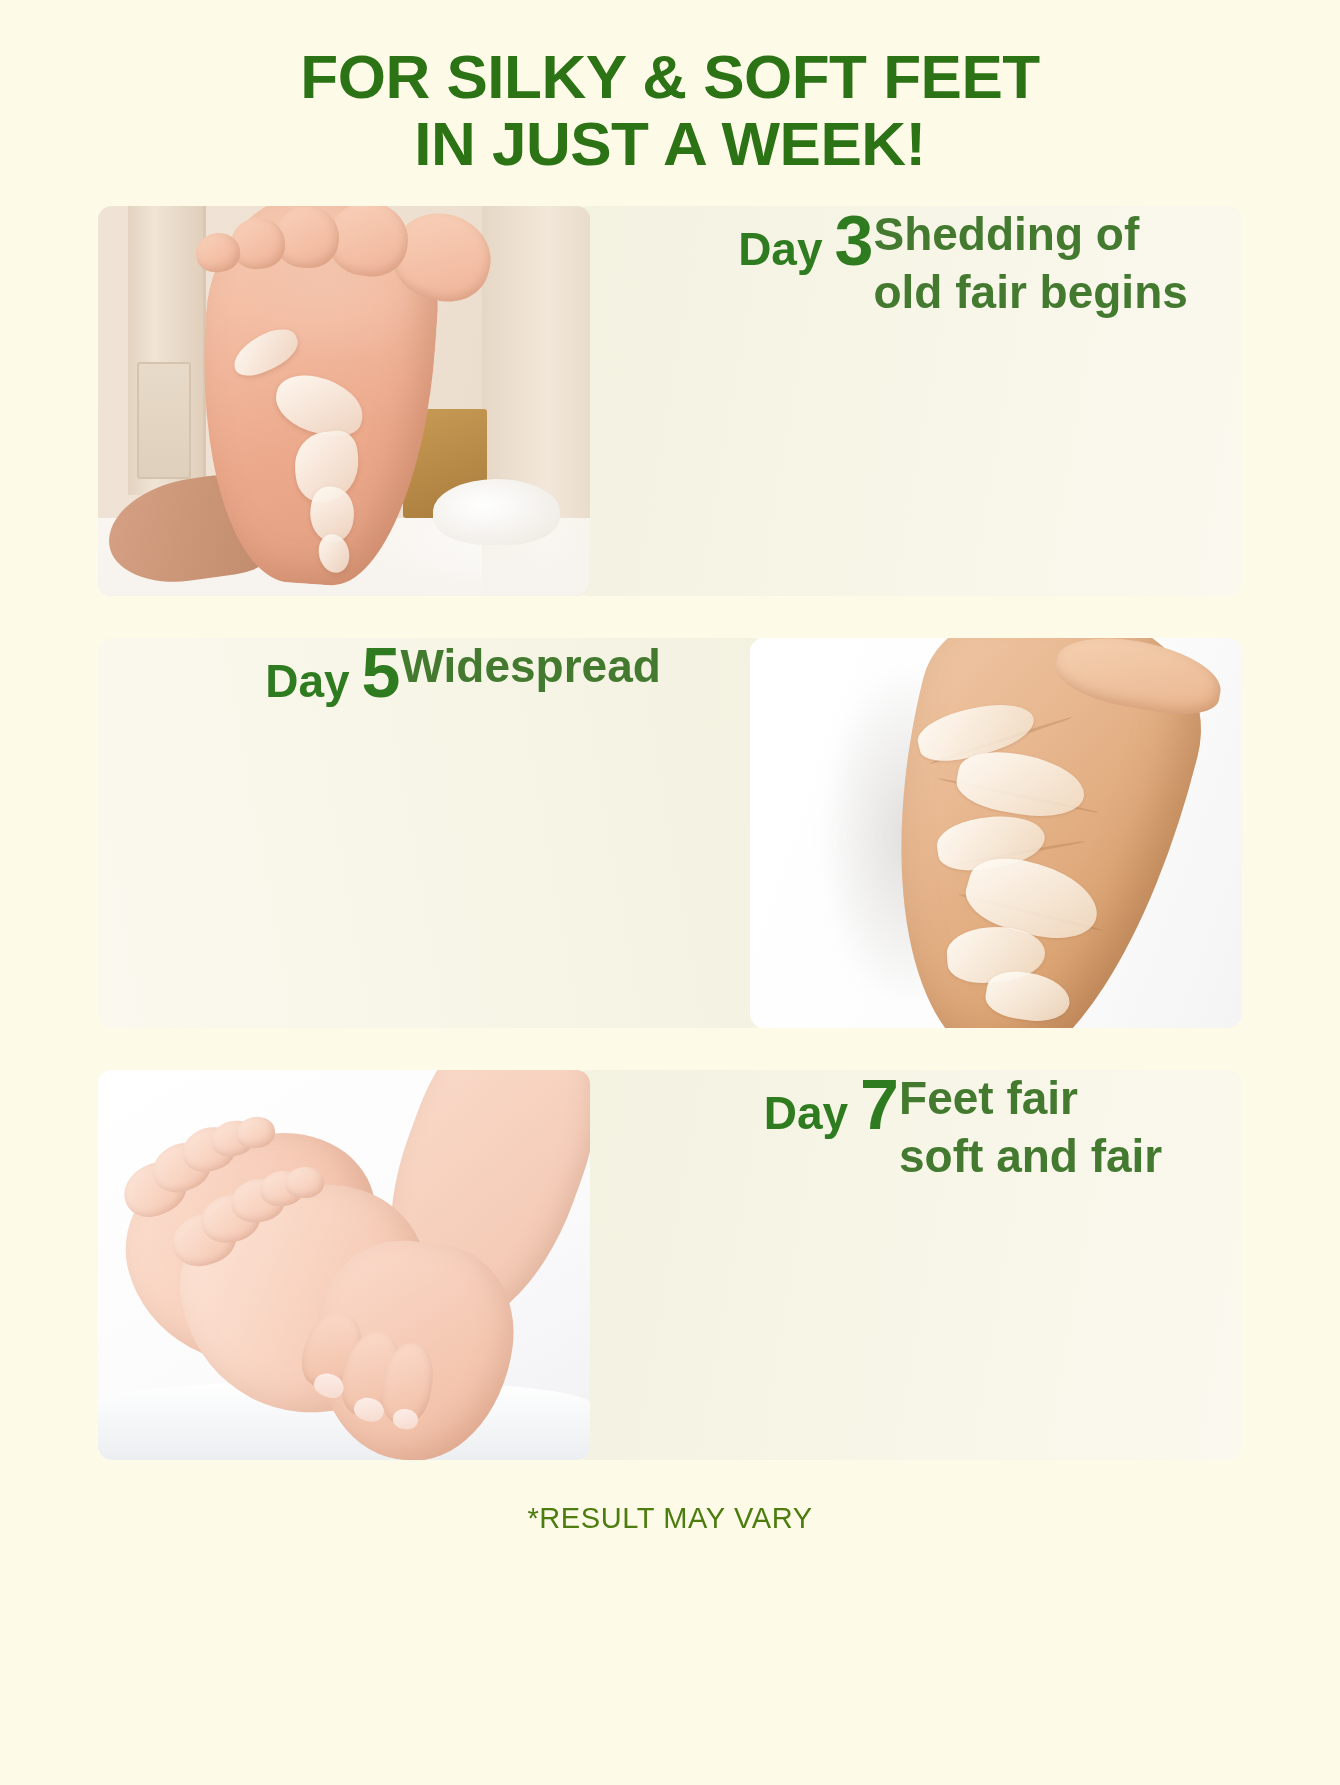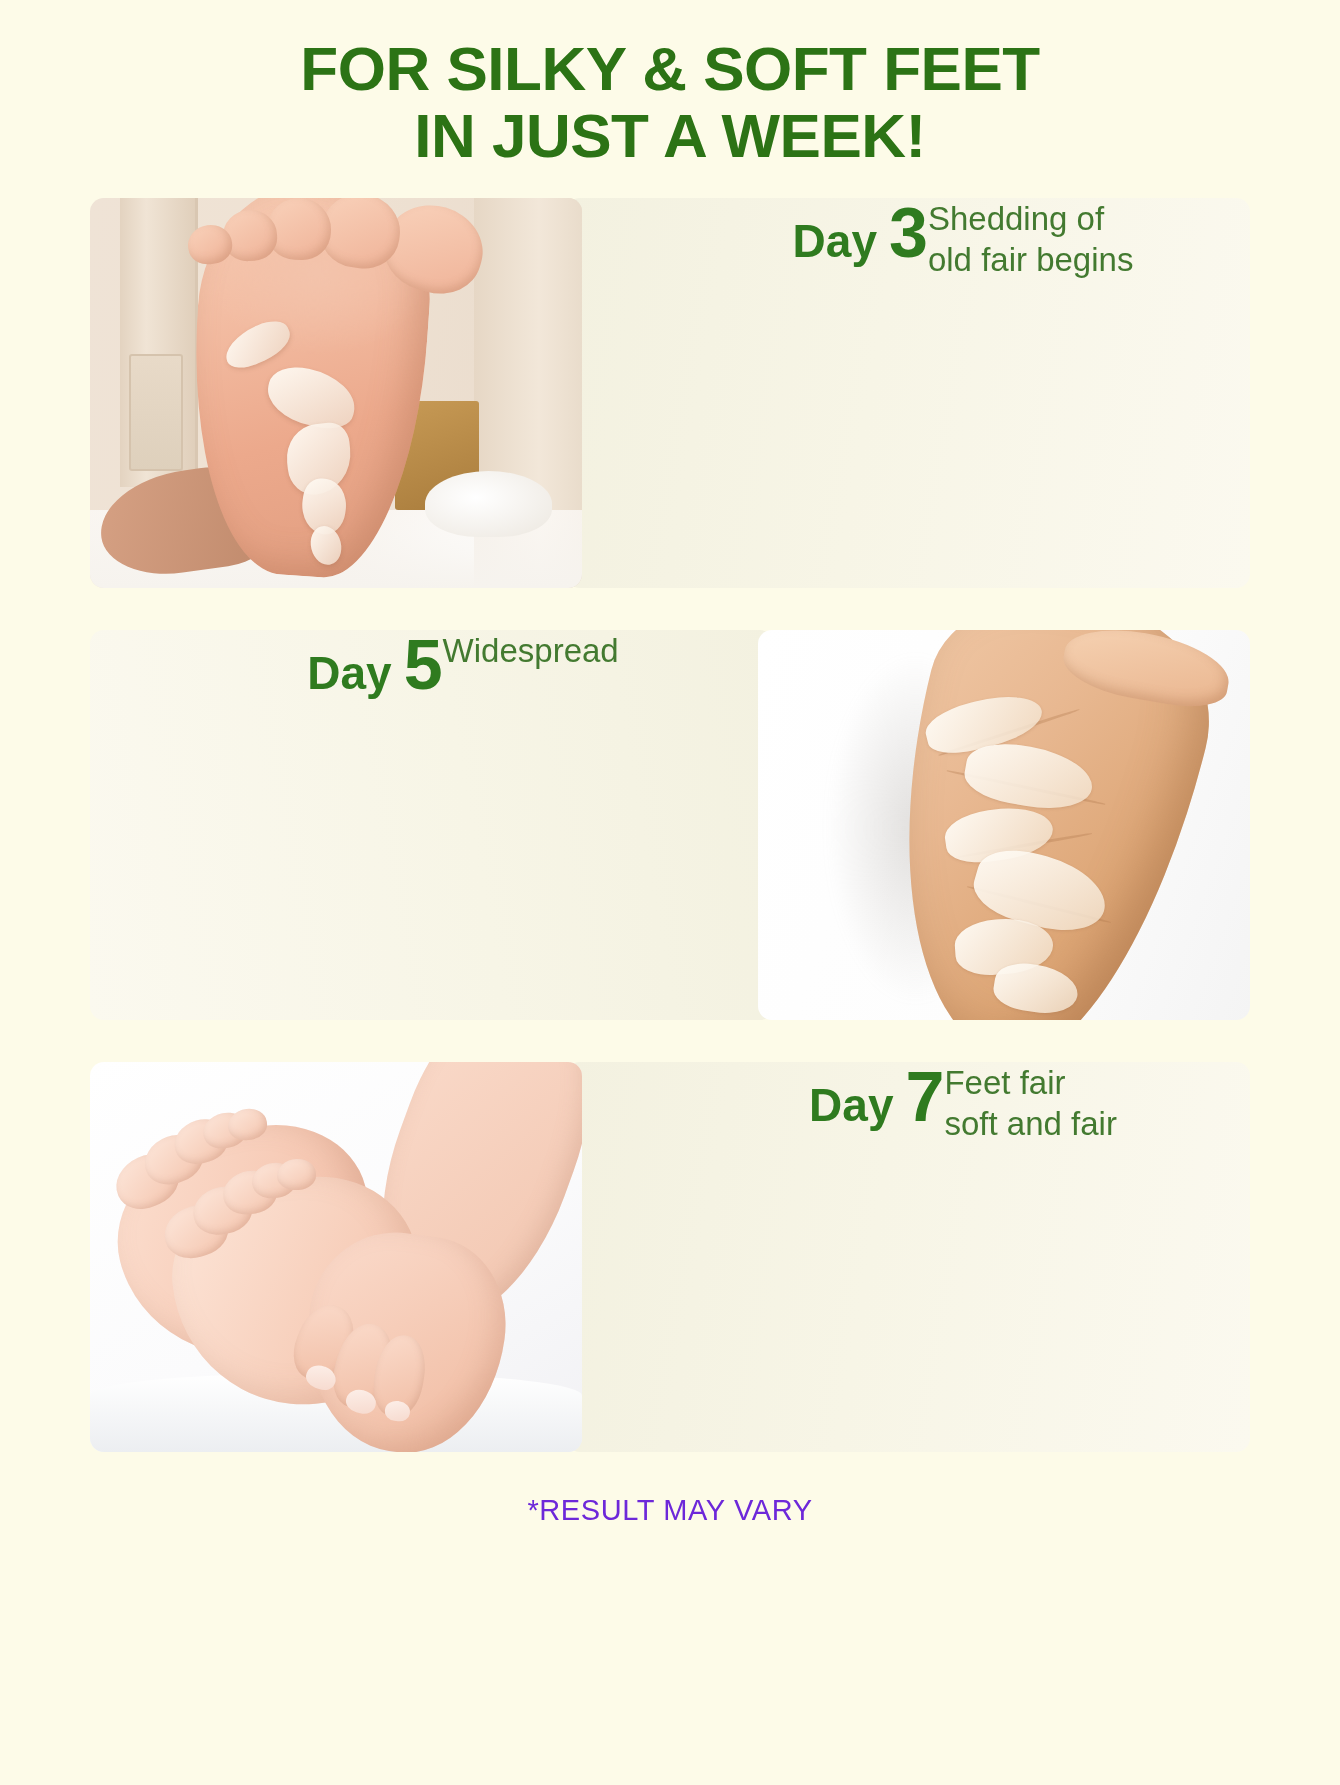--- a/index.html
+++ b/index.html
@@ -15,21 +15,21 @@
     font-family: "Liberation Sans", sans-serif;
     position: relative;
     overflow: hidden;
   }
 
   .page {
     width: 1340px;
     height: 1785px;
     position: relative;
     background: #fdfbe8;
-    padding: 0;
+    padding: 8px;
   }
 
   
   .headline {
     text-align: center;
     color: #2c7315;
     font-weight: bold;
     font-size: 62px;
     line-height: 1.08;
     letter-spacing: -0.5px;
@@ -94,29 +94,29 @@
     gap: 12px;
   }
   .daytitle .num {
     font-size: 70px;
     font-weight: bold;
     line-height: 1;
   }
 
   .daydesc {
     color: #437a30;
-    font-size: 33px;
+    font-size: 46px;
     line-height: 1.26;
-    font-weight: normal;
+    font-weight: bold;
   }
 
   
   .footer {
     text-align: center;
-    color: #6d28d9;
+    color: #4d7c0f;
     font-size: 29px;
     letter-spacing: 0.6px;
     margin-top: 14px;
   }
 
   
 
   
   .img-day3 {
     background:

